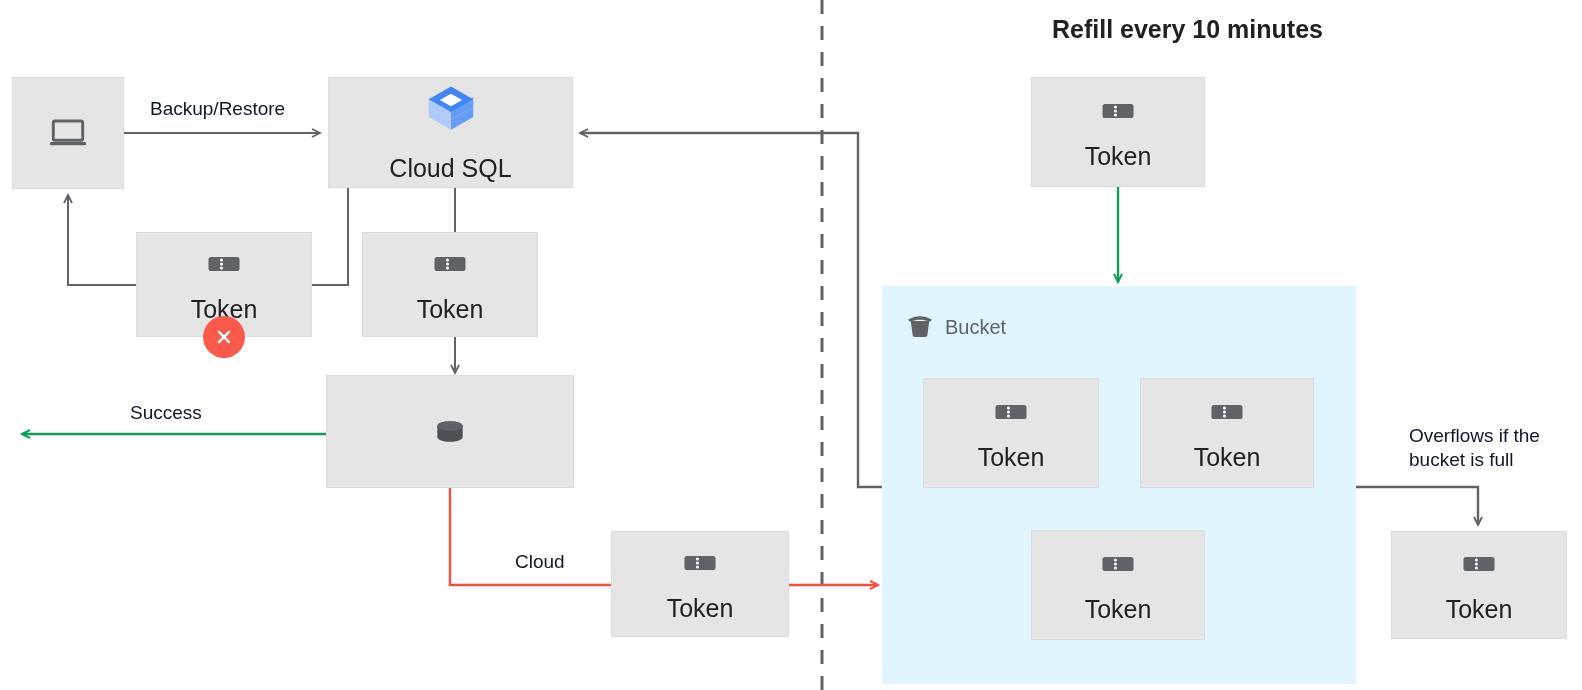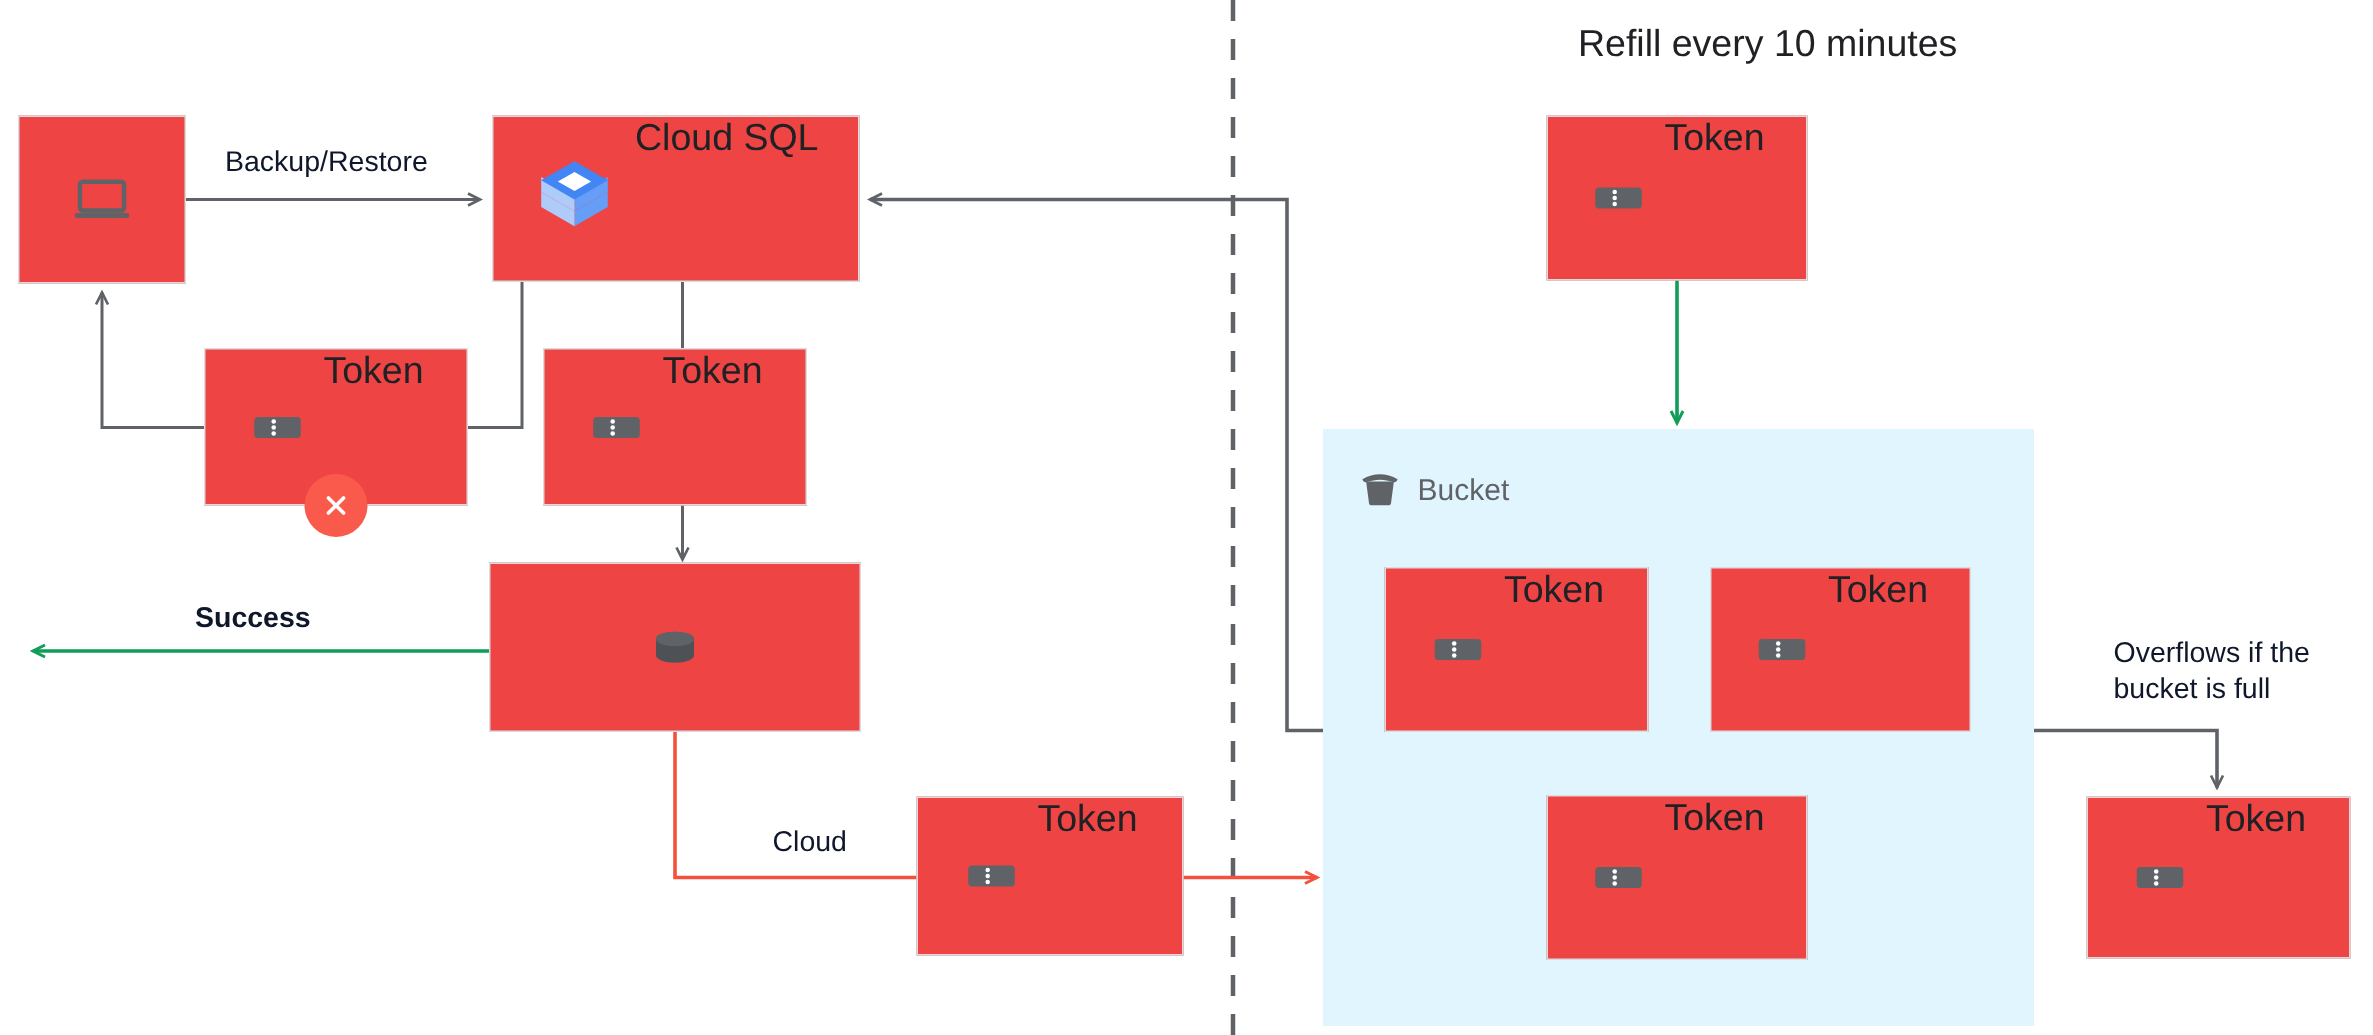--- a/index.html
+++ b/index.html
@@ -21,42 +21,44 @@
     position: absolute;
     left: 0;
     top: 0;
     width: 1582px;
     height: 690px;
   }
   .node-box {
     position: absolute;
     box-sizing: border-box;
     border: 1px solid #dadce0;
-    background: #ef4444;
+    background: #e5e5e5;
     display: flex;
+    align-items: center;
     justify-content: center;
     gap: 12px;
+    flex-direction: column;
   }
   .node-label {
     font-size: 25px;
     color: #202124;
     line-height: 1.18;
     white-space: pre-line;
   }
   .edge-label {
     position: absolute;
     font-size: 19px;
     color: #0f172a;
     line-height: 1.25;
     white-space: pre-line;
   }
   .panel-title {
     position: absolute;
     font-size: 25px;
-    font-weight: normal;
+    font-weight: bold;
     color: #202124;
     white-space: nowrap;
   }
   .bucket-panel {
     position: absolute;
     background: #e1f5fe;
   }
   .bucket-head {
     position: absolute;
     display: flex;
@@ -277,20 +279,20 @@
         <circle cx="10.4" cy="9.5" r="0.95" fill="#ffffff"></circle>
         <circle cx="10.4" cy="12" r="0.95" fill="#ffffff"></circle>
         <circle cx="10.4" cy="14.5" r="0.95" fill="#ffffff"></circle>
       </svg>
     </span>
     <span class="node-label">Token</span>
   </div>
 
   <div class="edge-label" style="left:150px; top:97px;">Backup/Restore</div>
 
-  <div class="edge-label" style="left:130px; top:401px;font-weight:bold;">Success</div>
+  <div class="edge-label" style="left:130px; top:401px;">Success</div>
 
   <div class="edge-label" style="left:515px; top:550px;">Cloud</div>
 
   <div class="edge-label" style="left:1409px; top:424px;">Overflows if the
 bucket is full</div>
 
 </div>
 
 </body></html>

